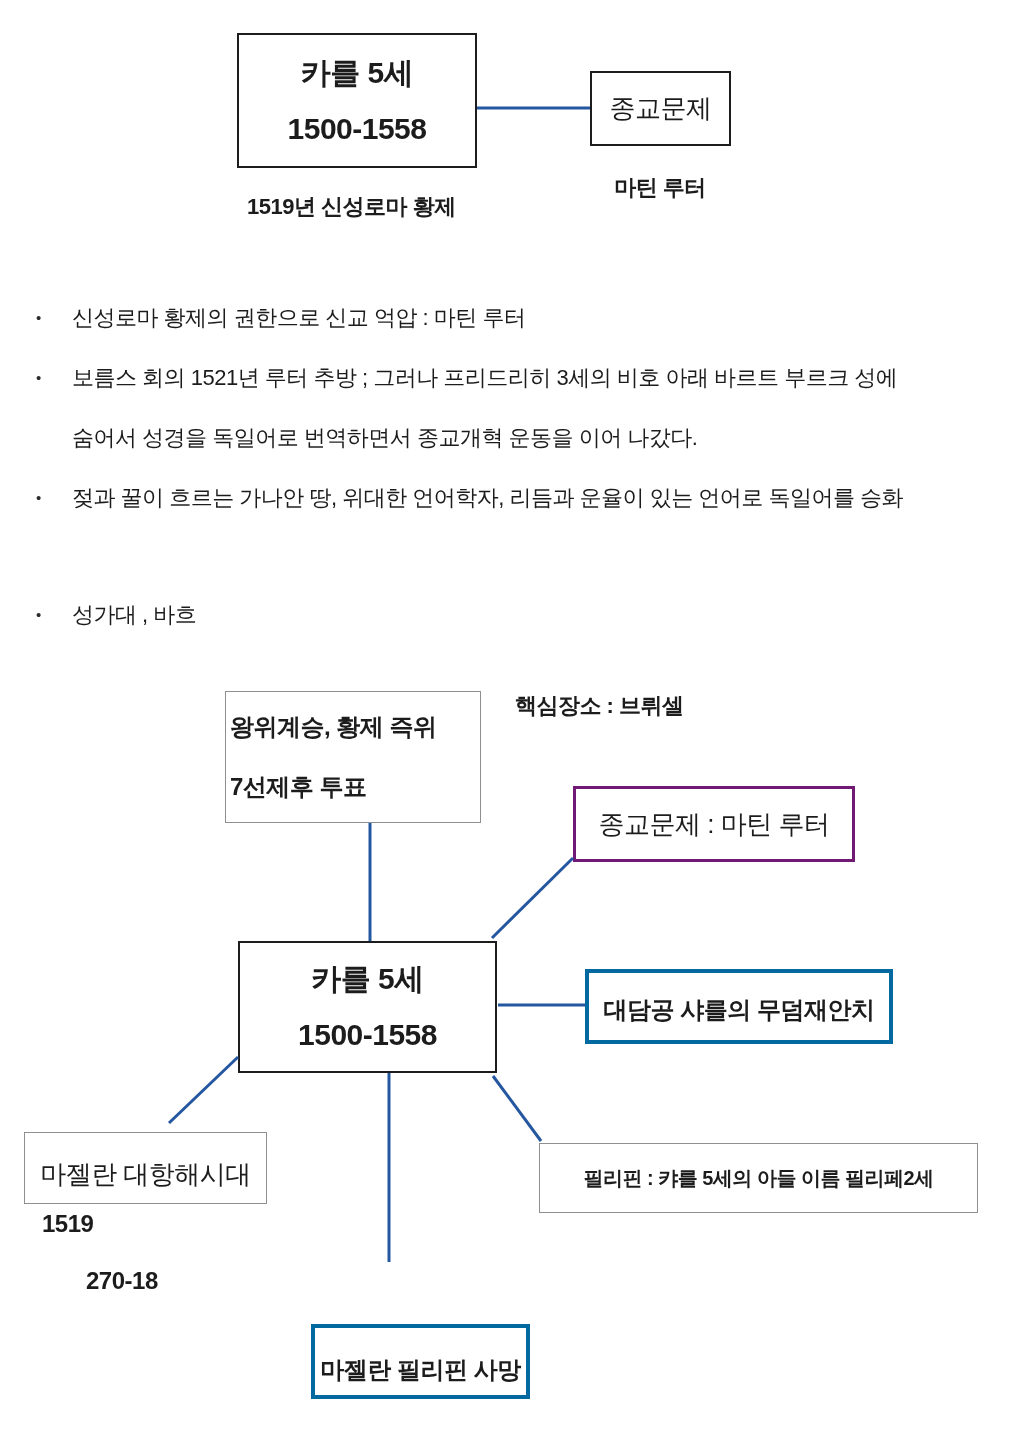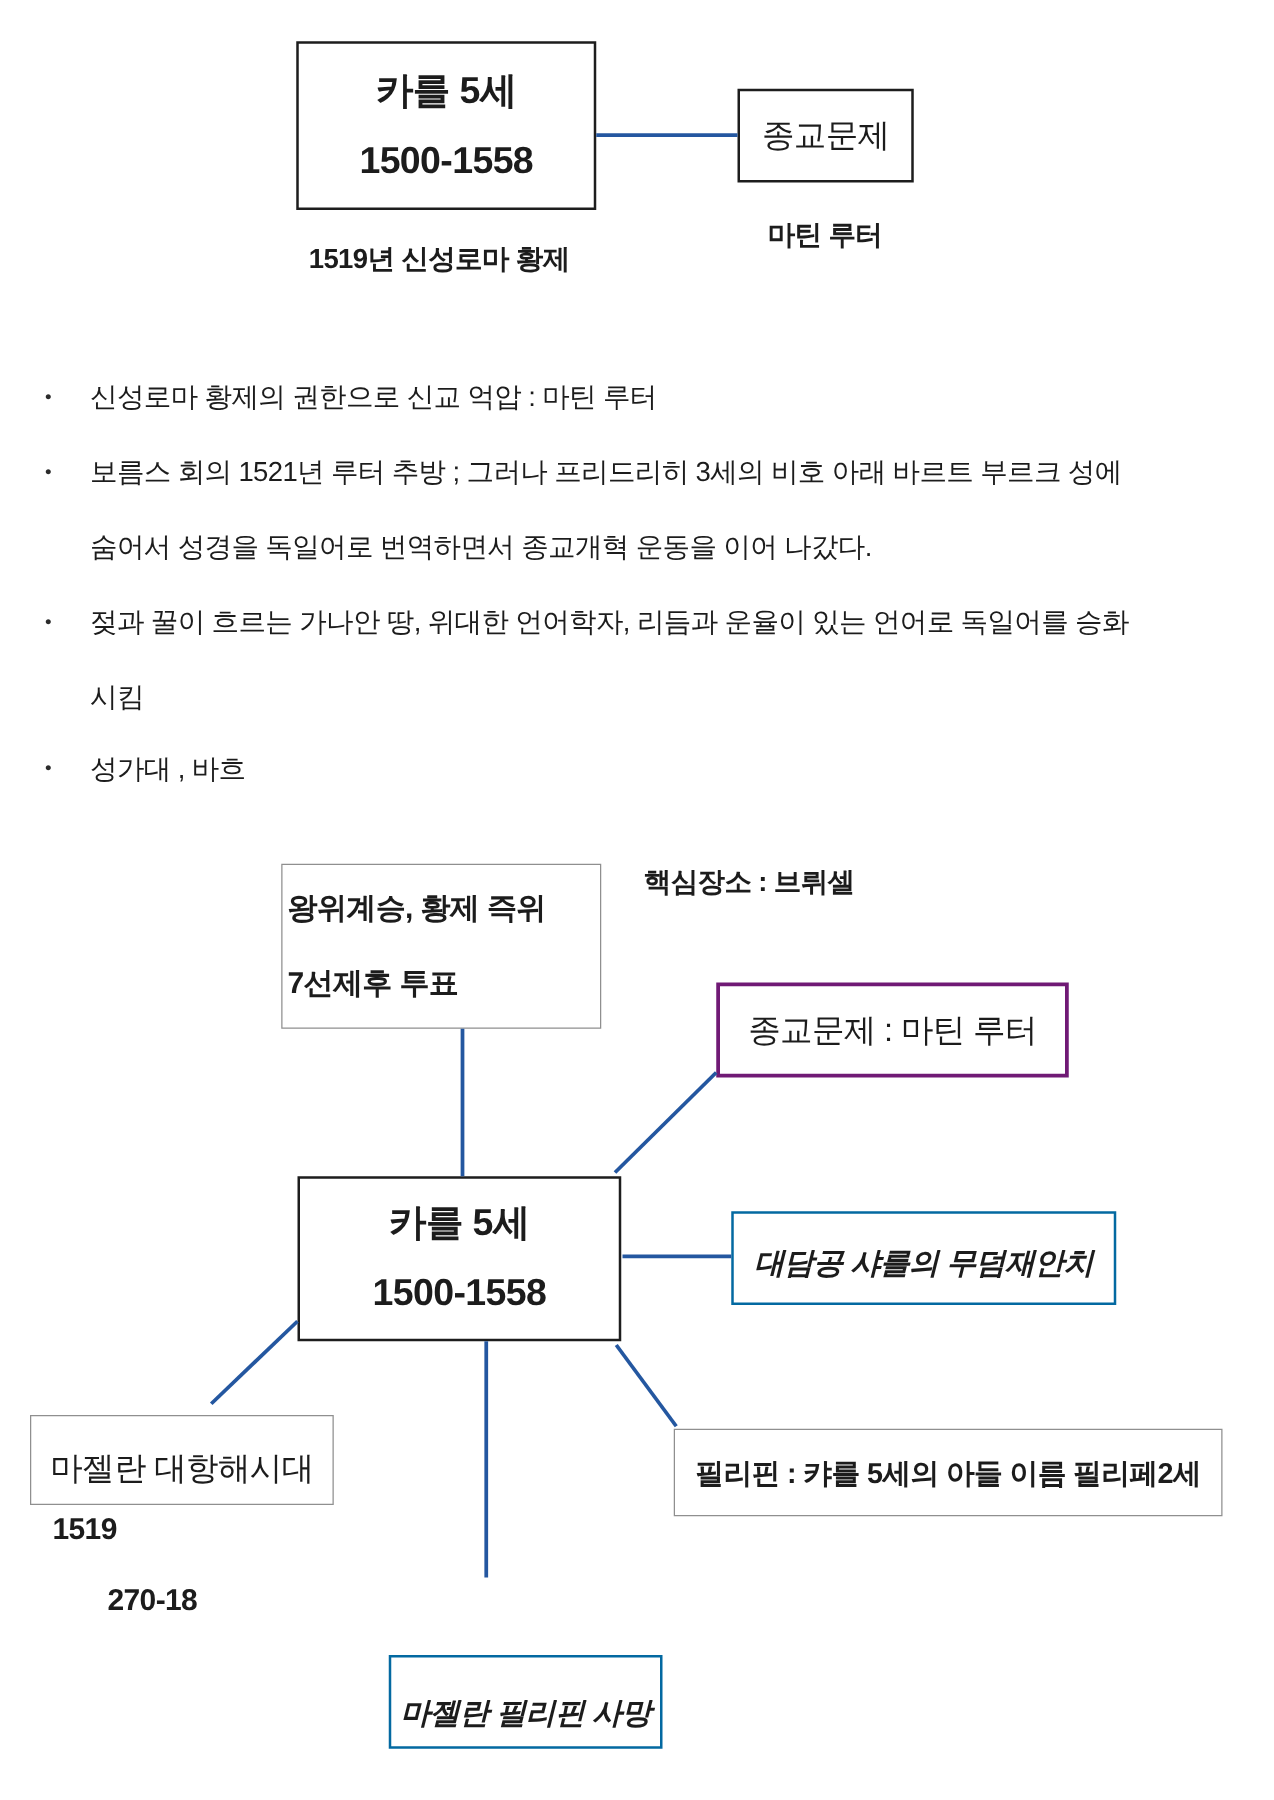--- a/index.html
+++ b/index.html
@@ -16,21 +16,21 @@
     position:absolute;
     background:#ffffff;
     display:flex;flex-direction:column;
     align-items:center;justify-content:center;
     z-index:2;
     box-sizing:border-box;
     letter-spacing:-0.5px;
   }
   .bd-dark{border:2px solid #1d1d1d;}
   .bd-dark-thick{border:3px solid #701a75;}
-  .bd-mid{border:2px solid #0369a1;font-style:italic;}
+  .bd-mid{border:4px solid #0369a1;}
   .bd-gray{border:1.5px solid #8f8f8f;}
   .big-title{font-size:30px;font-weight:600;line-height:56px;white-space:nowrap;}
   .med-title{font-size:26px;font-weight:400;white-space:nowrap;}
   .small-title{font-size:24px;font-weight:600;white-space:nowrap;}
   .caption{position:absolute;font-size:22px;font-weight:600;white-space:nowrap;z-index:2;letter-spacing:-0.5px;}
   .note-line{
     position:absolute;left:0;width:1019px;height:32px;
     font-size:22px;font-weight:500;line-height:32px;
     white-space:nowrap;letter-spacing:-0.5px;z-index:2;
   }
@@ -78,23 +78,20 @@
     <span class="marker">•</span>
     <span class="txt">보름스 회의 1521년 루터 추방 ;  그러나 프리드리히 3세의 비호 아래 바르트 부르크 성에</span>
   </div>
   <div class="note-line" style="top:422px;">
     <span class="txt">숨어서 성경을 독일어로 번역하면서 종교개혁 운동을 이어 나갔다.</span>
   </div>
   <div class="note-line" style="top:482px;">
     <span class="marker">•</span>
     <span class="txt">젖과 꿀이 흐르는 가나안 땅, 위대한 언어학자, 리듬과 운율이 있는 언어로 독일어를 승화</span>
   </div>
-  <div class="note-line" style="top:542px;">
-    <span class="txt">시킴</span>
-  </div>
   <div class="note-line" style="top:599px;">
     <span class="marker">•</span>
     <span class="txt">성가대 , 바흐</span>
   </div>
 
   <div class="box bd-gray two-line" style="left:225px;top:691px;width:256px;height:132px;padding-left:4px;">
     <div class="ln">왕위계승, 황제 즉위</div>
     <div class="ln">7선제후 투표</div>
   </div>
 
@@ -119,16 +116,16 @@
 
   <div class="caption" style="left:42px;top:1210px;font-size:24px;">1519</div>
 
   <div class="caption" style="left:42px;top:1267px;font-size:24px;margin-left:44px;">270-18</div>
 
   <div class="box bd-mid" style="left:311px;top:1324px;width:219px;height:75px;padding-top:16px;">
     <div class="small-title">마젤란 필리핀 사망</div>
   </div>
 
   <div class="box bd-gray" style="left:539px;top:1143px;width:439px;height:70px;">
-    <div class="small-title" style="font-size:23px;">필리핀 : 캬를 5세의 아들 이름 필리페2세</div>
+    <div class="small-title" style="font-size:20px;">필리핀 : 캬를 5세의 아들 이름 필리페2세</div>
   </div>
 
 </div>
 
 </body></html>

